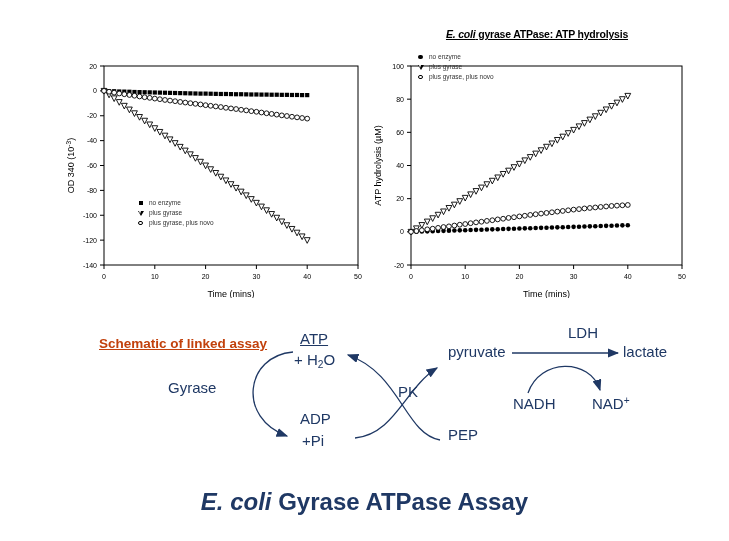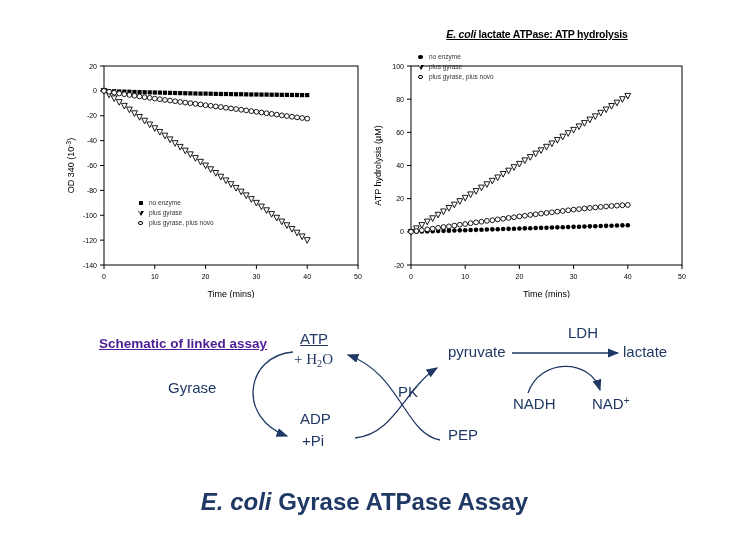--- a/index.html
+++ b/index.html
@@ -48,21 +48,21 @@
 
   
   #schematic{position:absolute;left:0;top:318px;width:729px;height:165px;}
   .sch-svg{position:absolute;left:0;top:0;}
   .sch-text{
     position:absolute;color:#1F3864;font-size:15px;
     font-family:"Liberation Sans", sans-serif;white-space:nowrap;
   }
   .sch-small{font-size:15px;}
   .sch-head{
-    position:absolute;color:#4c1d95;font-size:13.5px;font-weight:bold;
+    position:absolute;color:#c2410c;font-size:13.5px;font-weight:bold;
     text-decoration:underline;white-space:nowrap;
   }
   sub{font-size:0.68em;vertical-align:-0.25em;}
   sup{font-size:0.68em;vertical-align:0.45em;}
 
   
   #bottom-title{
     position:absolute;left:0;top:488px;width:729px;text-align:center;
     color:#1F3864;font-size:24px;font-weight:bold;white-space:nowrap;
   }
@@ -253,21 +253,21 @@
         <span class="legend-mark">
             <span class="m-ci-o"></span>
           </span>
         <span class="legend-label">plus gyrase, plus novo</span>
       </div>
     </div>
   </div>
 
   <div class="chart-block" id="chart-right">
     <div class="chart-title">
-      <u><i>E. coli</i><span> lactate ATPase: ATP hydrolysis</span></u>
+      <u><i>E. coli</i><span> gyrase ATPase: ATP hydrolysis</span></u>
     </div>
     <div class="plot-wrap">
       <svg class="plot-svg" id="svg-right" width="330" height="270">
           <rect x="39" y="38" width="271" height="199" fill="none" stroke="#000" stroke-width="1"></rect>
           <line x1="39" y1="237" x2="39" y2="241" stroke="#000" stroke-width="1"></line>
           <text x="39" y="251" text-anchor="middle" class="tick-label">0</text>
           <line x1="93.2" y1="237" x2="93.2" y2="241" stroke="#000" stroke-width="1"></line>
           <text x="93.2" y="251" text-anchor="middle" class="tick-label">10</text>
           <line x1="147.4" y1="237" x2="147.4" y2="241" stroke="#000" stroke-width="1"></line>
           <text x="147.4" y="251" text-anchor="middle" class="tick-label">20</text>
@@ -459,21 +459,21 @@
       <line x1="512" y1="35" x2="618" y2="35" stroke="#1F3864" stroke-width="1.3" marker-end="url(#ah)"></line>
 
       <path d="M 528 75 C 540 40, 590 40, 600 72" fill="none" stroke="#1F3864" stroke-width="1.3" marker-end="url(#ah)"></path>
     </svg>
 
     <div class="sch-head" style="left:99px;top:18px;">Schematic of linked assay</div>
 
     <div class="sch-text" style="left:168px;top:61px;">Gyrase</div>
 
     <div class="sch-text" style="left:300px;top:12px;text-decoration:underline;">ATP</div>
-    <div class="sch-text" style="left:294px;top:33px;font-family:Liberation Serif, serif;"><span>+ H</span><sub>2</sub><span>O</span></div>
+    <div class="sch-text" style="left:294px;top:33px;"><span>+ H</span><sub>2</sub><span>O</span></div>
 
     <div class="sch-text" style="left:300px;top:92px;">ADP</div>
     <div class="sch-text" style="left:302px;top:114px;">+Pi</div>
 
     <div class="sch-text sch-small" style="left:398px;top:65px;">PK</div>
 
     <div class="sch-text" style="left:448px;top:25px;">pyruvate</div>
     <div class="sch-text" style="left:448px;top:108px;">PEP</div>
 
     <div class="sch-text" style="left:568px;top:6px;">LDH</div>

